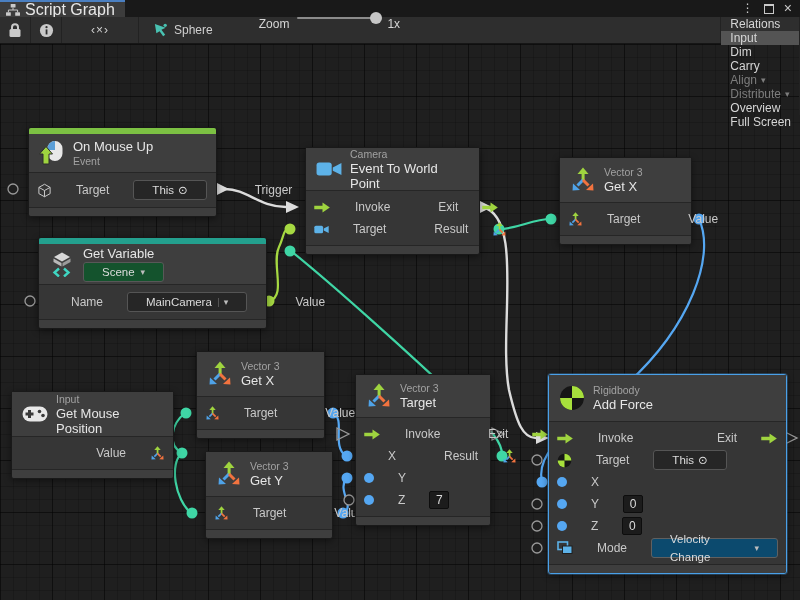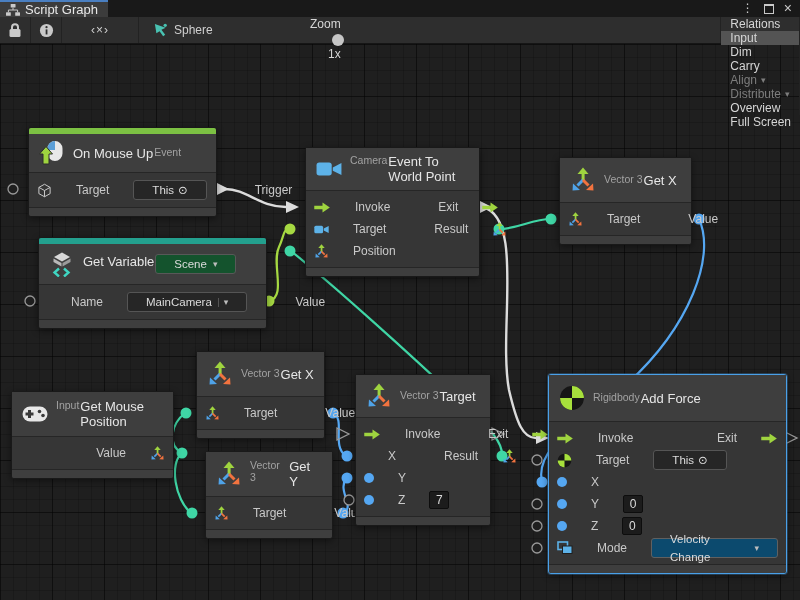--- a/index.html
+++ b/index.html
@@ -3,35 +3,35 @@
 <meta charset="utf-8">
 <style>
   html,body{margin:0;padding:0;width:800px;height:600px;overflow:hidden;
     font-family:"Liberation Sans","DejaVu Sans",sans-serif;background:#1f1f1f;}
   .app{position:relative;width:800px;height:600px;}
 
   
   .tabbar{position:absolute;top:0;left:0;right:0;height:17px;background:#191919;z-index:10;
     display:flex;align-items:stretch;}
   .tab{display:flex;align-items:center;gap:5px;padding:0 10px 0 6px;background:#3c3c3c;
-    border-top:2px solid #4a7fc1;color:#e8e8e8;font-size:13px;}
+    border-top:2px solid #4a7fc1;color:#e8e8e8;font-size:16px;}
   .winctl{margin-left:auto;display:flex;align-items:center;gap:10px;padding-right:8px;color:#c9c9c9;}
   .winctl .g{font-size:12px;line-height:17px;cursor:default;}
   .boxic{display:inline-block;width:8px;height:7px;border:1px solid #c9c9c9;border-top-width:2px;}
 
   
   .toolbar{position:absolute;top:17px;left:0;right:0;height:26px;background:#2e2e2e;
     border-bottom:1px solid #161616;z-index:10;display:flex;align-items:stretch;
     color:#d6d6d6;font-size:12px;}
   .tbtn{display:flex;align-items:center;justify-content:center;padding:0 9px;
     border-right:1px solid #222;cursor:default;}
   .tbtn.icon{width:30px;padding:0;}
   .tbtn.codeview{width:58px;color:#cfcfcf;letter-spacing:1px;}
   .crumb{display:flex;align-items:center;gap:6px;margin-left:14px;color:#d0d0d0;}
-  .zoomwrap{display:flex;align-items:flex-end;gap:8px;margin-left:46px;flex-direction:column;}
+  .zoomwrap{display:flex;align-items:flex-start;gap:8px;margin-left:46px;}
   .slider{position:relative;width:82px;height:2px;background:#8b8b8b;border-radius:1px;}
   .knob{position:absolute;right:-3px;top:-5px;width:12px;height:12px;border-radius:50%;background:#c6c6c6;}
   .rgroup{margin-left:auto;display:flex;align-items:stretch;border-left:1px solid #222;flex-direction:column;}
   .rbtn{display:flex;align-items:center;padding:0 9px;border-right:1px solid #222;gap:4px;cursor:default;}
   .rbtn:last-child{border-right:none;}
   .rbtn.active{background:#545454;}
   .rbtn.disabled{color:#7d7d7d;}
   .caret{font-size:9px;line-height:1;}
 
   
@@ -44,21 +44,21 @@
     background-size:52px 52px,52px 52px,13px 13px,13px 13px;z-index:0;}
   svg.wires{position:absolute;left:0;top:0;width:800px;height:600px;z-index:1;pointer-events:none;}
 
   
   .node{position:absolute;z-index:2;background:#363636;border:1px solid #191919;border-radius:3px;
     box-shadow:0 2px 7px rgba(0,0,0,.45);color:#c9c9c9;font-size:12px;}
   .node.selected{border:1px solid #4aa0e8;box-shadow:0 0 0 1px rgba(74,160,232,.28),0 2px 7px rgba(0,0,0,.45);}
   .colorbar{height:6px;border-radius:2px 2px 0 0;}
   .cb-event{background:#7cc143;} .cb-var{background:#23a08e;}
   .hdr{display:flex;align-items:center;gap:8px;padding:0 10px;background:#3e3e3e;box-sizing:border-box;}
-  .hcol{display:flex;flex-direction:row;justify-content:center;gap:1px;}
+  .hcol{display:flex;flex-direction:column;justify-content:center;gap:1px;}
   .cat{font-size:10.5px;color:#a2a2a2;}
   .ttl{font-size:13px;color:#e6e6e6;}
   .sub{font-size:10.5px;color:#a2a2a2;}
   .body{border-top:1px solid #262626;background:#363636;padding:5px 8px;}
   .nfoot{height:8px;background:#3e3e3e;border-top:1px solid #262626;border-radius:0 0 2px 2px;}
   .prow{display:flex;align-items:center;gap:24px;height:22px;}
   .plbl{color:#c9c9c9;}
   .sp{flex:1;}
   .dot{display:inline-block;width:10px;height:10px;border-radius:50%;}
   .dot.blue{background:#55a7f2;} .dot.white{background:#d9d9d9;} .dot.orange{background:#ef9146;}
@@ -364,26 +364,20 @@
         <svg class="ic14" viewBox="0 0 24 24">
             <use href="#i-cam"></use>
           </svg>
         <span class="plbl">Target</span>
         <span class="sp"></span>
         <span class="plbl">Result</span>
         <svg class="ic14" viewBox="0 0 26 26">
             <use href="#i-vec3"></use>
           </svg>
       </div>
-      <div class="prow">
-        <svg class="ic14" viewBox="0 0 26 26">
-            <use href="#i-vec3"></use>
-          </svg>
-        <span class="plbl">Position</span>
-      </div>
     </div>
     <div class="nfoot"></div>
   </div>
 
   <div class="node" style="left:559px;top:157px;width:131px">
     <div class="hdr" style="height:44px">
       <svg class="ic26" viewBox="0 0 26 26">
           <use href="#i-vec3"></use>
         </svg>
       <div class="hcol">

